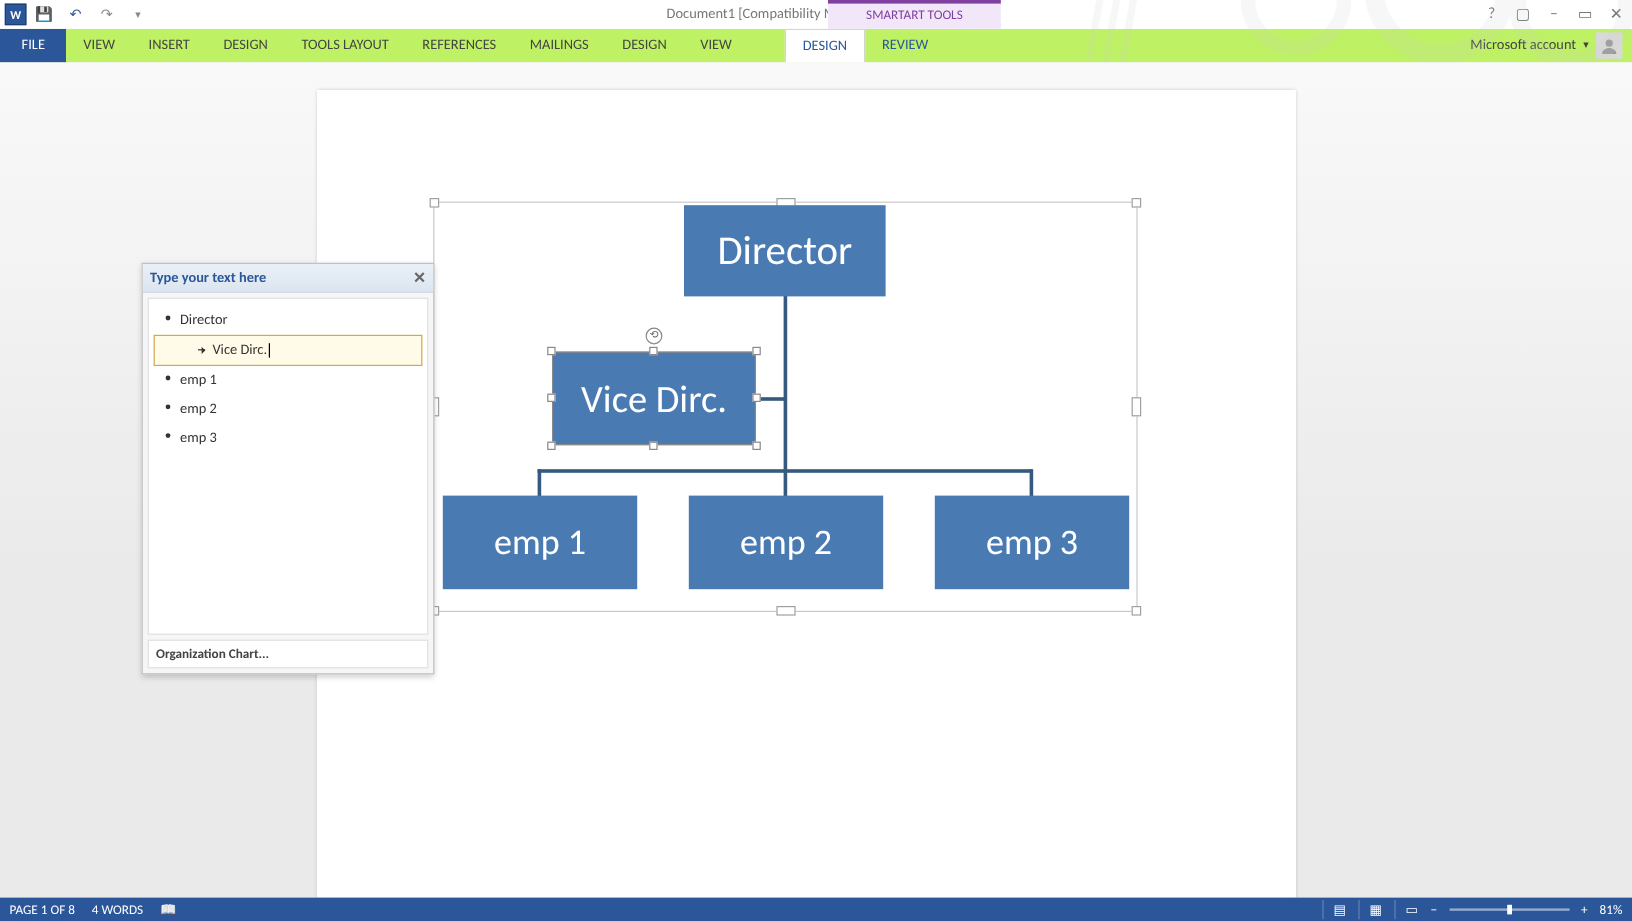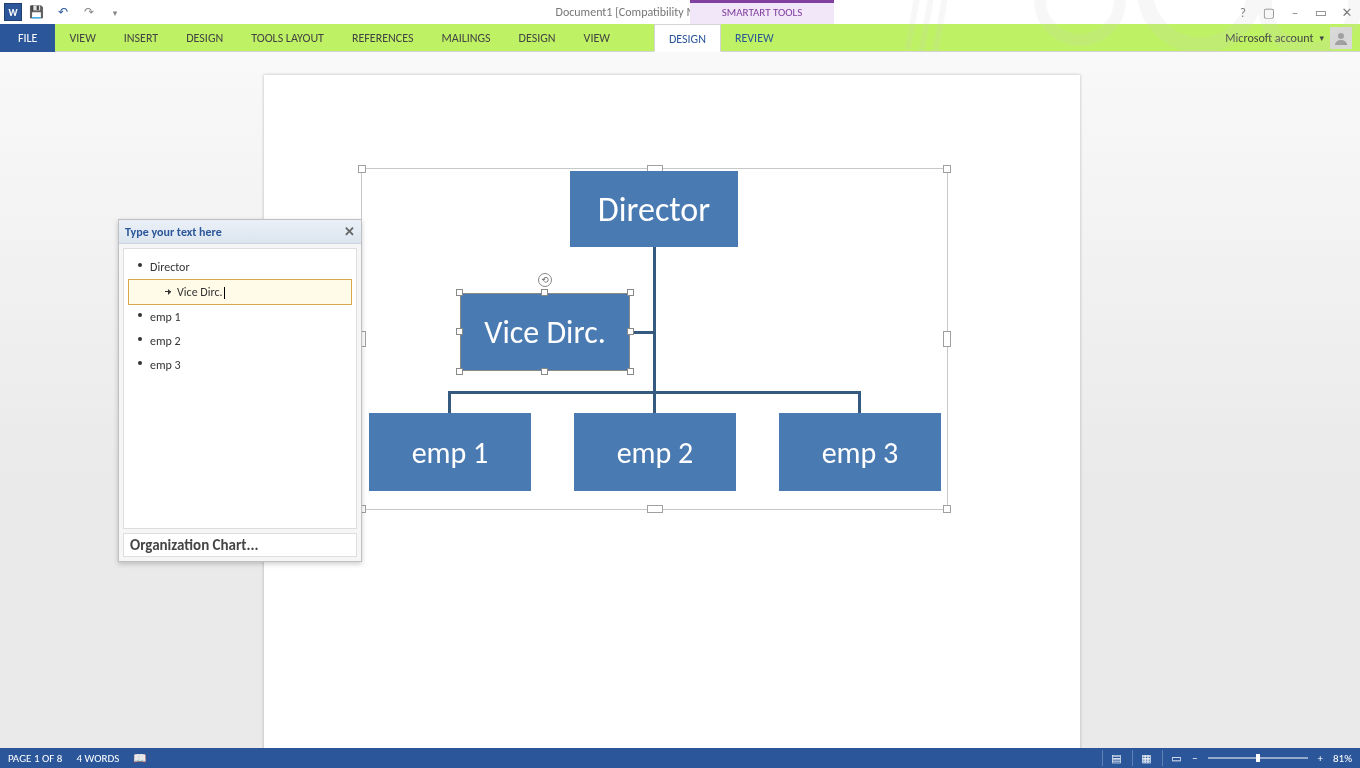--- a/index.html
+++ b/index.html
@@ -58,21 +58,21 @@
 .tp-close { margin-left:auto; color:#666; font-size:13px; cursor:default; }
 .tp-body { flex:1; background:#fff; margin:4px; border:1px solid #dedede; padding:6px 4px; overflow:auto; }
 .tp-item { font-size:12px; color:#333; padding:4px 4px 4px 22px; position:relative; line-height:16px; }
 .tp-item.lvl2 { padding-left:48px; }
 .tp-item .bullet{position:absolute;left:10px;top:8px;width:4px;height:4px;background:#333;border-radius:50%;}
 .tp-item.lvl2 .bullet{left:36px;width:6px;height:1px;background:#333;top:11px;border-radius:0;}
 .tp-item.lvl2 .bullet::after{content:"";position:absolute;left:3px;top:-2px;border:3px solid transparent;border-left-color:#333;}
 .tp-item.editing { border:1px solid #d6a84a; background:#fffbe8; }
 .tp-item .cursor::after{content:"";display:inline-block;width:1px;height:12px;background:#000;vertical-align:middle;margin-left:1px;animation:blink 1s infinite;}
 @keyframes blink{50%{opacity:0;}}
-.tp-foot { height:24px; margin:0 4px 4px 4px; border:1px solid #dedede; background:#fff; font-size:15px; color:#444; font-weight:bold; line-height:22px; padding:0 6px; }
+.tp-foot { height:24px; margin:0 4px 4px 4px; border:1px solid #dedede; background:#fff; font-size:11px; color:#444; font-weight:bold; line-height:22px; padding:0 6px; }
 
 
 .status { position:absolute; left:0; right:0; bottom:0; height:20px; background:#2b579a; color:#fff; font-size:11px; display:flex; align-items:center; padding:0 8px; gap:14px; }
 .status .right { margin-left:auto; display:flex; align-items:center; gap:10px; }
 .view-btn { width:20px; height:16px; display:flex; align-items:center; justify-content:center; border-left:1px solid rgba(255,255,255,.25); padding-left:8px; }
 .zoom-track { width:100px; height:2px; background:rgba(255,255,255,.5); position:relative; }
 .zoom-thumb { position:absolute; top:-3px; left:48px; width:4px; height:8px; background:#fff; }
 </style>
 </head>
 <body>

